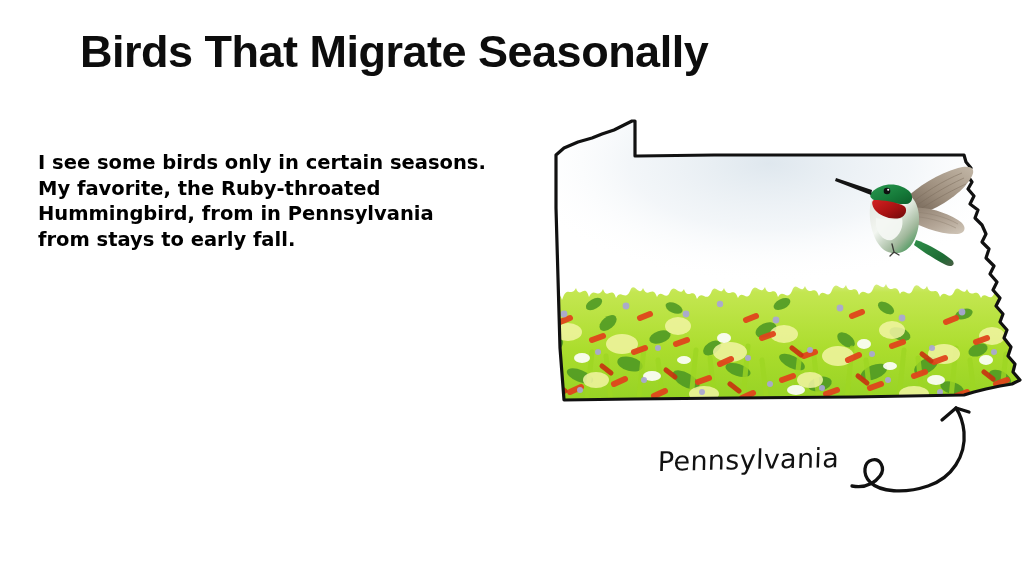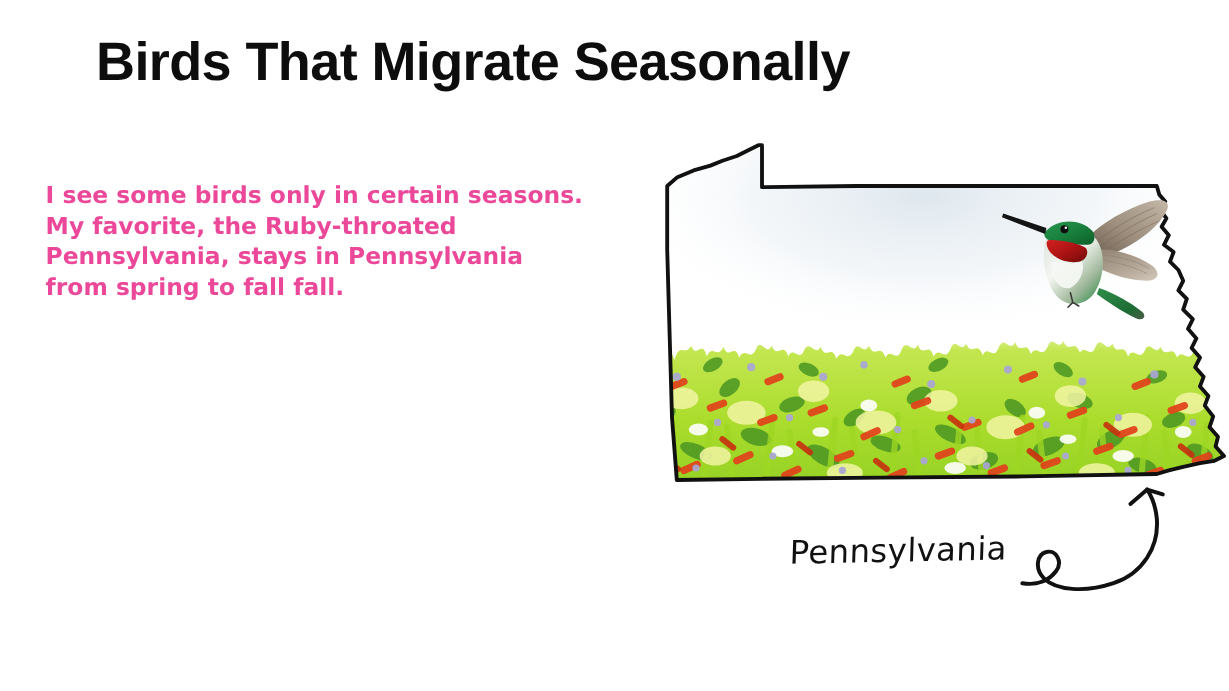--- a/index.html
+++ b/index.html
@@ -33,21 +33,21 @@
     white-space: nowrap;
     line-height: 1.05;
   }
 
   
   #body-copy {
     position: absolute;
     left: 38px;
     top: 150px;
     width: 500px;
-    color: #ec4899;
+    color: #000000;
     font-family: "DejaVu Sans", sans-serif;
     font-size: 19.5px;
     font-weight: bold;
     line-height: 1.32;
   }
   #body-copy .para {
     margin: 0;
   }
   #body-copy .para.second {
   }
@@ -113,22 +113,22 @@
 <body>
 
 <div id="slide">
 
   <div id="title">Birds That Migrate Seasonally</div>
 
   <div id="body-copy">
     <p class="para first">I see some birds only in certain seasons.</p>
     <p class="para second">
       <span class="line">My favorite, the Ruby-throated</span>
-      <span class="line">Pennsylvania, stays in Pennsylvania</span>
-      <span class="line">from spring to fall fall.</span>
+      <span class="line">Hummingbird, from in Pennsylvania</span>
+      <span class="line">from stays to early fall.</span>
     </p>
   </div>
 
   <div id="map-figure">
 
     <svg id="map-svg" viewBox="0 0 490 310">
       <defs>
 
         <clipPath id="pa-clip">
           <path d="M 22,47

